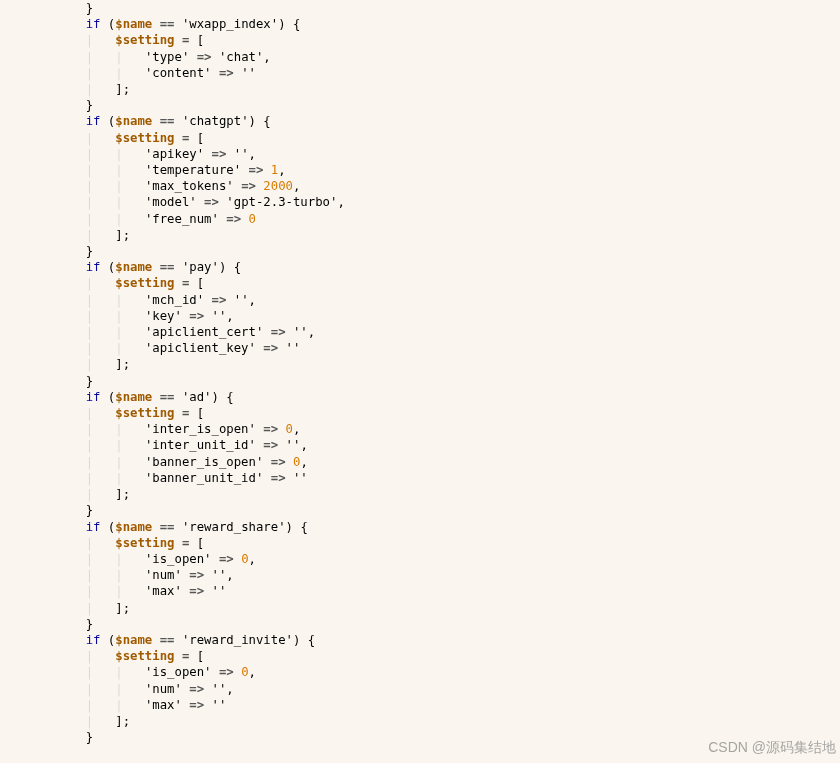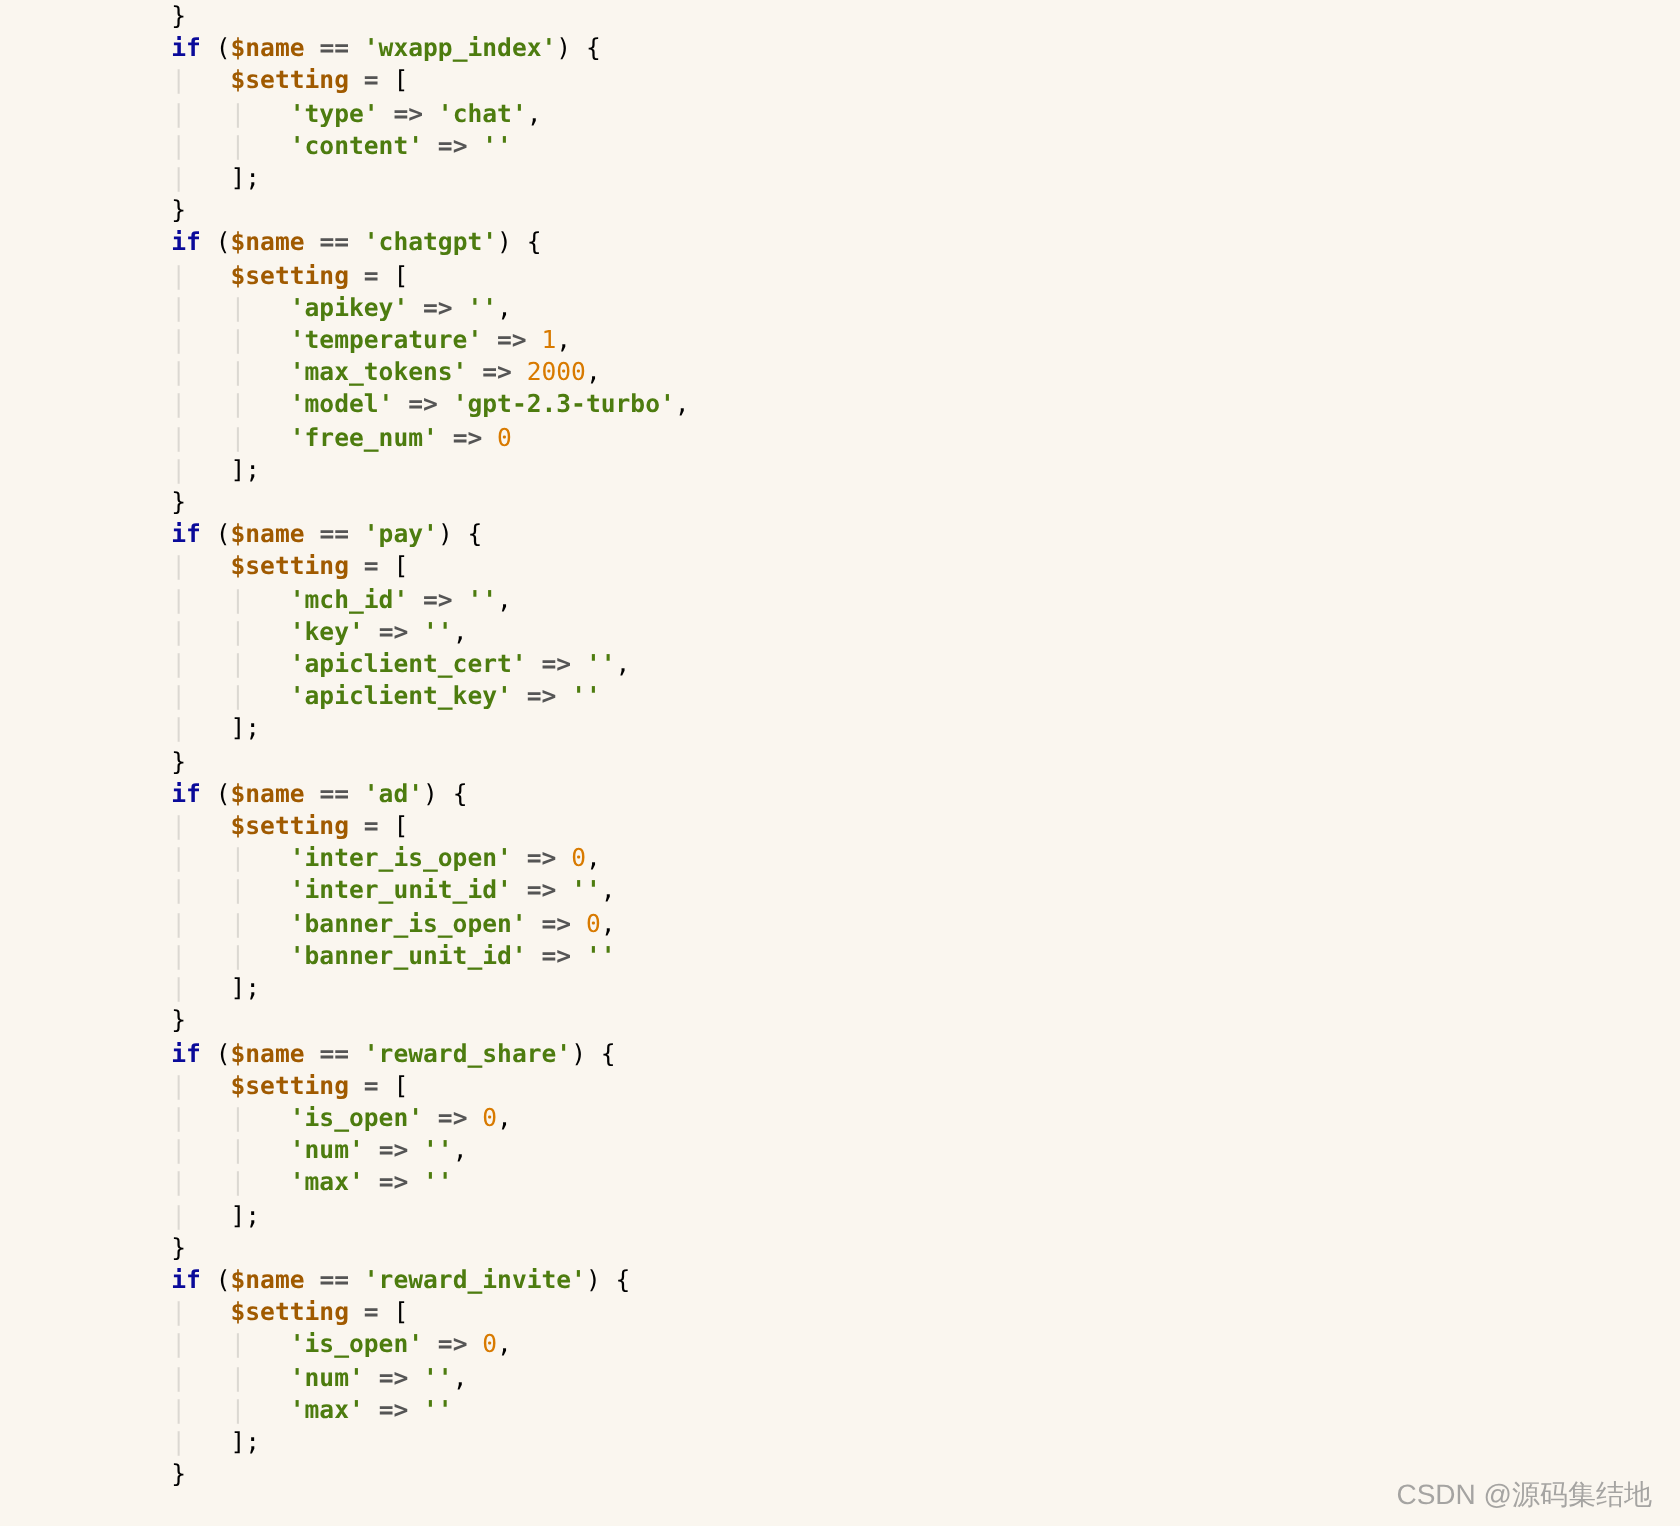--- a/index.html
+++ b/index.html
@@ -12,29 +12,29 @@
     font-size: 12.3px;
     line-height: 16.2px;
     overflow: hidden;
     position: relative;
   }
   pre {
     margin: 0;
     padding: 0 0 0 56px;
     white-space: pre;
   }
-  .kw { color: #0a0a9a; font-weight: bold; }
+  .kw { color: #0a0a9a; font-weight: normal; }
   .var { color: #a05a00; font-weight: bold; margin-top: 36px; }
   .op { color: #555; font-weight: bold; }
   .pn { color: #000; }
-  .str { color: #4d7c0f; font-weight: bold; }
+  .str { color: #000000; }
   .num { color: #d87a00; }
   .watermark {
     position: absolute;
-    right: 14px;
+    right: 4px;
     bottom: 8px;
     color: rgba(120,120,120,0.65);
     font-family: Arial, sans-serif;
     font-size: 14px;
     pointer-events: none;
   }
   .guide { color: rgba(0,0,0,0.12); }
 </style>
 </head>
 <body>

